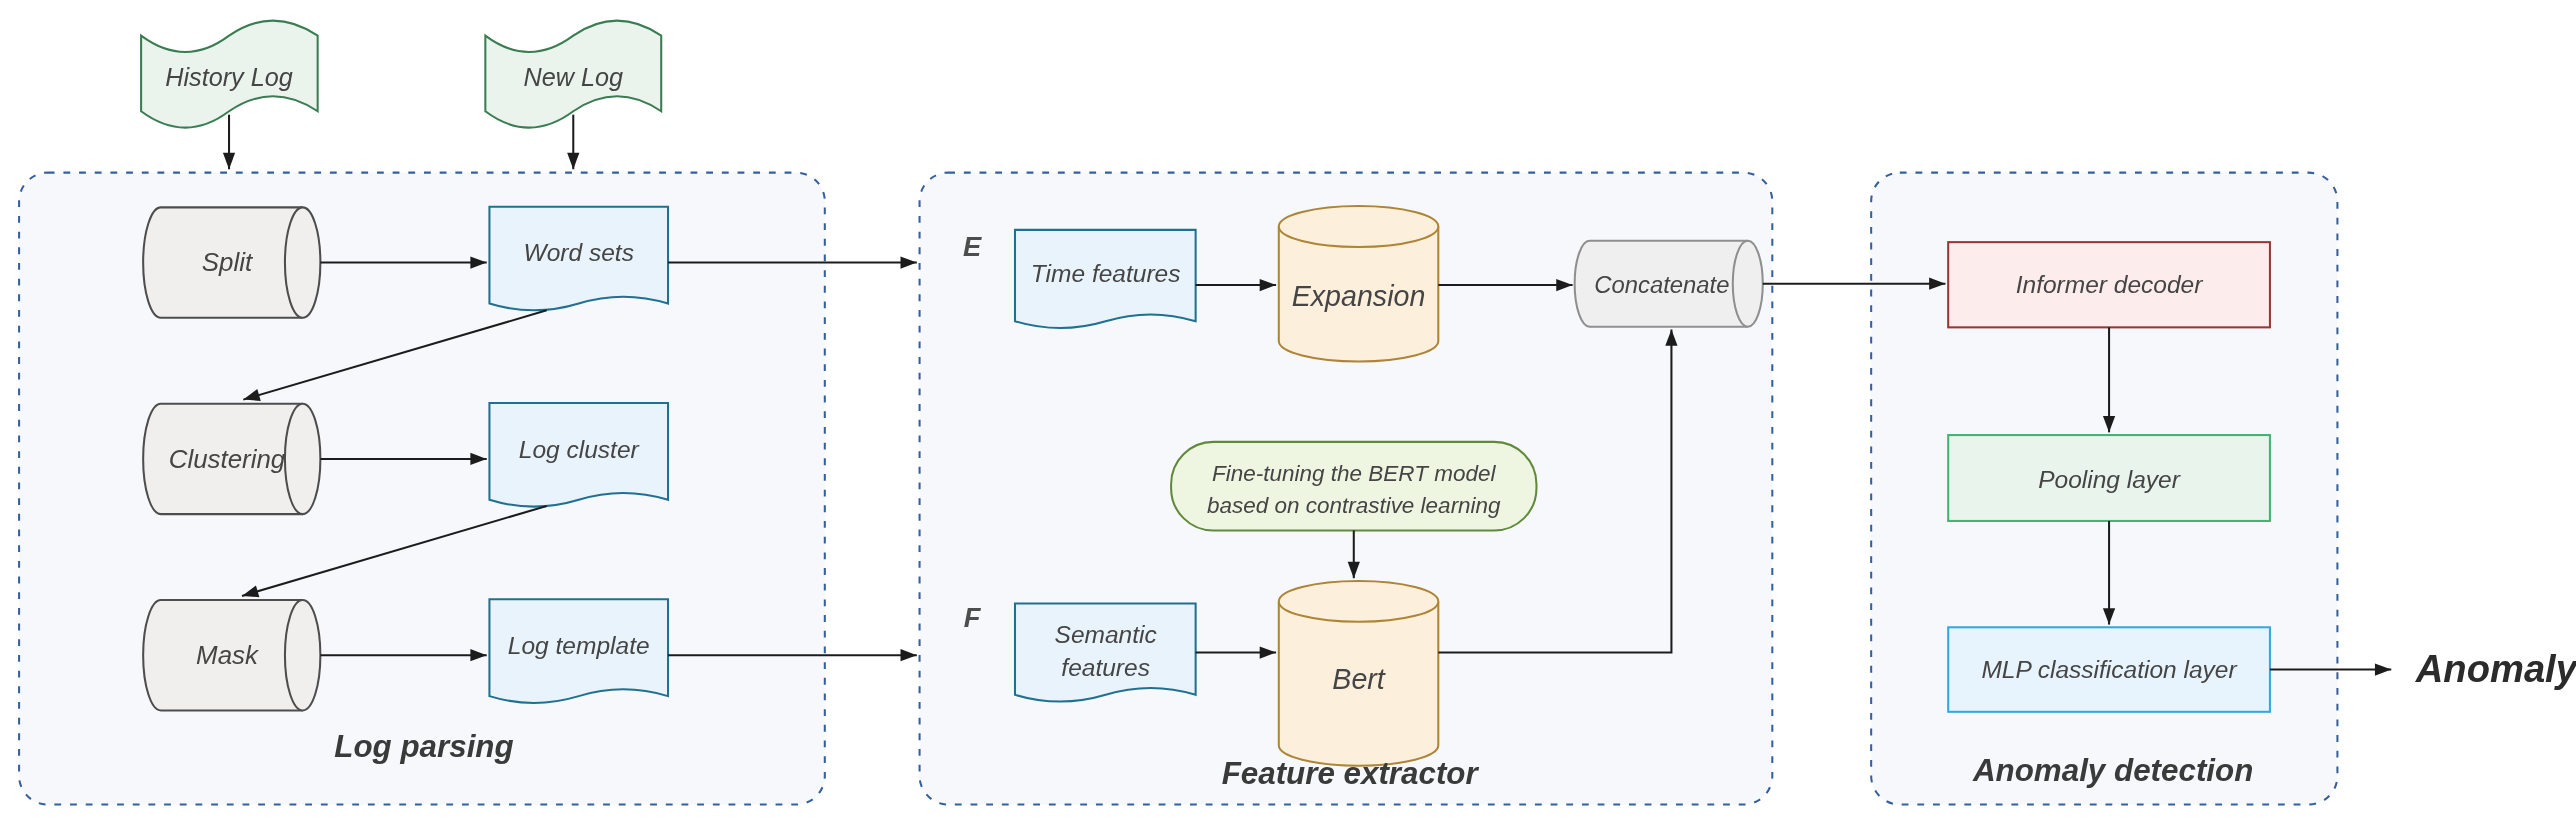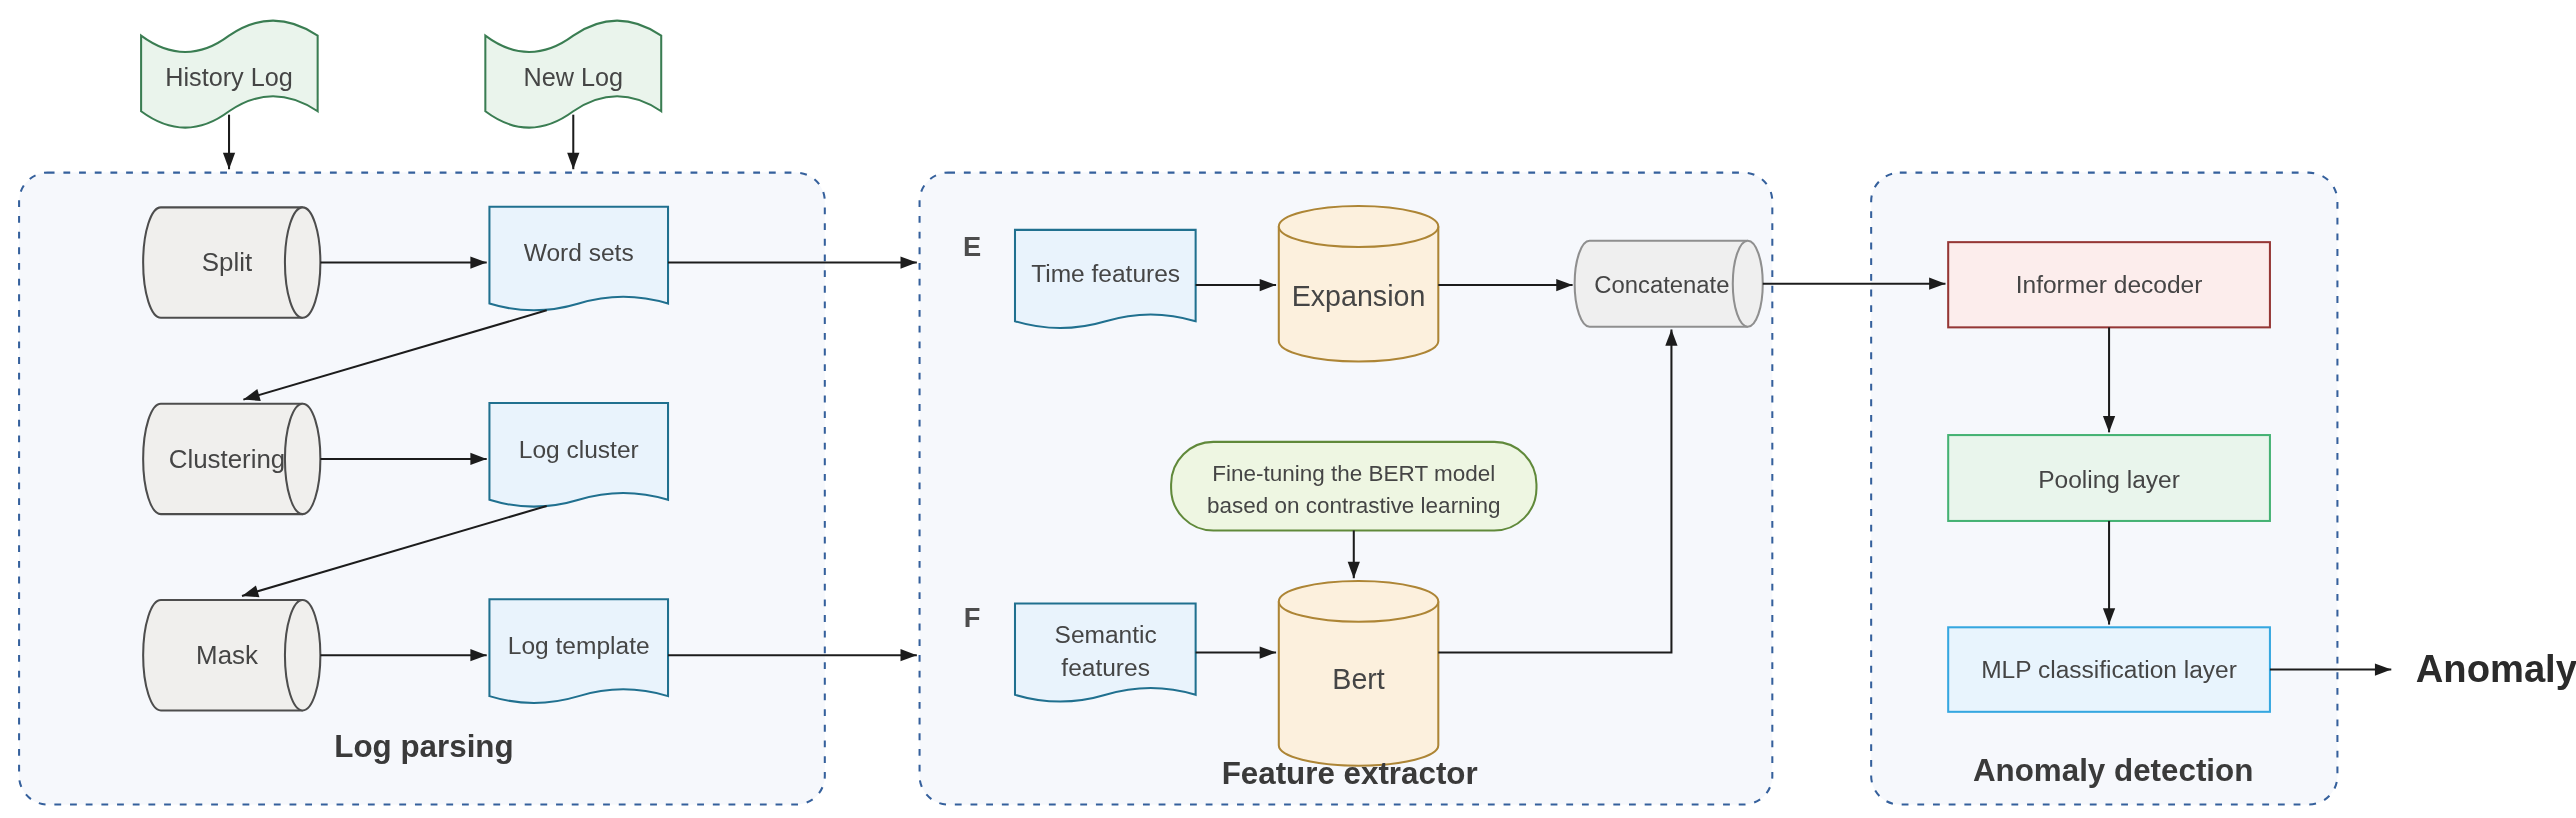--- a/index.html
+++ b/index.html
@@ -1,17 +1,17 @@
 <!DOCTYPE html>
 <html style="font-size:11px"><head>
 <meta charset="utf-8">
 <style>
   html, body { margin: 0; padding: 0; background: #ffffff; }
   body { width: 2576px; height: 819px; overflow: hidden; }
-  .stage { position: relative; width: 2576px; height: 819px; }
+  .stage { position: relative; width: 2576px; height: 819px; font-style: italic; }
   svg { display: block; font-family: "Liberation Sans", sans-serif; }
 
   .panel { fill: #f6f8fc; stroke: #35609c; stroke-width: 3; stroke-dasharray: 10 13; }
   .flag  { fill: #eaf4ec; stroke: #3a7d52; stroke-width: 3; }
   .gcyl  { fill: #f0efed; stroke: #4d4d4d; stroke-width: 3; }
   .doc   { fill: #e9f3fc; stroke: #20708f; stroke-width: 3; }
   .tancyl{ fill: #fcf0dd; stroke: #ad8535; stroke-width: 3; }
   .ccyl  { fill: #efefef; stroke: #8f8f8f; stroke-width: 3; }
   .note  { fill: #eef6e2; stroke: #60893a; stroke-width: 3; }
   .box-informer { fill: #fcedec; stroke: #953735; stroke-width: 3; }

